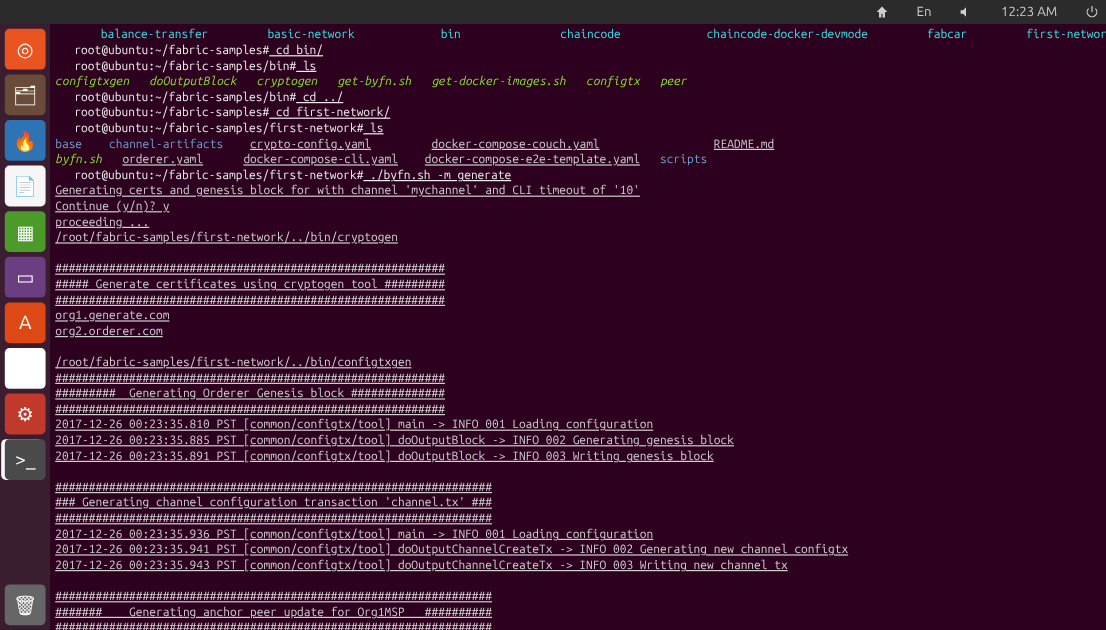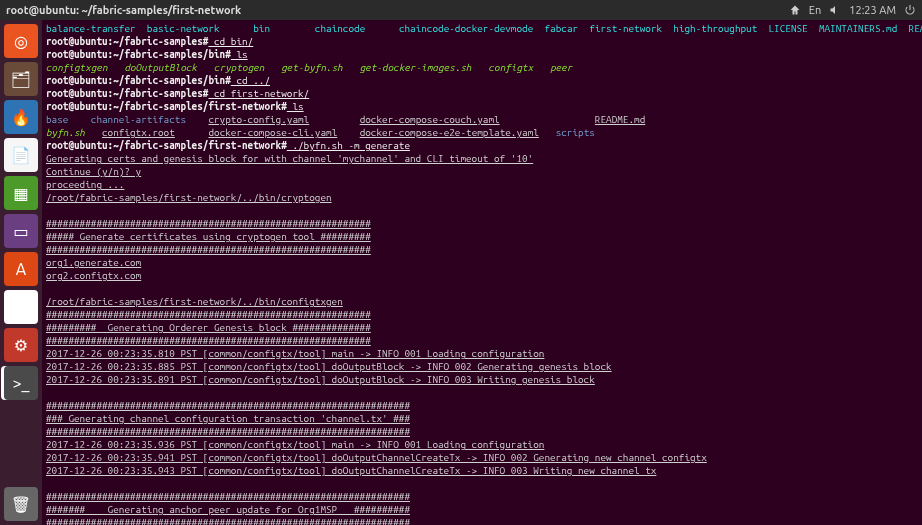--- a/index.html
+++ b/index.html
@@ -21,21 +21,21 @@
   }
   .panel .title {
     flex: 0 0 auto;
     font-weight: bold;
     color: #dcdcdc;
   }
   .panel .spacer { flex: 1; }
   .panel .ind {
     display: inline-flex;
     align-items: center;
-    margin-left: 8px;
+    margin-left: 23px;
     color: #cfcfcf;
   }
   .panel .ind svg { width: 12px; height: 12px; fill: #cfcfcf; }
   
   .launcher {
     position: absolute;
     top: 20px; left: 0;
     width: 42px;
     height: 505px;
     background: #3b1d30;
@@ -78,32 +78,31 @@
     background: #2c001e;
   }
   .term {
     font-family: "Ubuntu Mono", "DejaVu Sans Mono", Menlo, monospace;
     font-size: 10px;
     line-height: 13px;
     color: #d0d0d0;
     padding: 2px 4px;
     white-space: pre;
   }
-  .c-cyan   { color: #34e2e2; }
+  .c-cyan   { color: #34e2e2; margin-left: 38px; }
   .c-green  { color: #8ae234; font-style: italic; }
   .c-blue   { color: #729fcf; }
   .c-white  { color: #eeeeec; text-decoration: underline; }
   .c-grey   { color: #d0d0d0; text-decoration: underline; }
-  .c-prompt { color: #eeeeec; font-weight: bold; }
+  .c-prompt { color: #eeeeec; font-weight: normal; margin-left: 16px; }
 </style>
 </head>
 <body>
 
 <div class="panel">
-  <span class="title">root@ubuntu: ~/fabric-samples/first-network</span>
   <span class="spacer"></span>
   <span class="ind">
     <svg viewBox="0 0 24 24">
         <path d="M12 3l9 9h-4v9h-4v-6h-2v6H7v-9H3z"></path>
       </svg>
   </span>
   <span class="ind">En</span>
   <span class="ind">
     <svg viewBox="0 0 24 24">
         <path d="M3 9h4l5-5v16l-5-5H3z"></path>
@@ -134,32 +133,32 @@
 
 <div class="term-wrap">
   <div class="term" id="term"><span class="c-cyan">balance-transfer</span>  <span class="c-cyan">basic-network</span>      <span class="c-cyan">bin</span>        <span class="c-cyan">chaincode</span>      <span class="c-cyan">chaincode-docker-devmode</span>  <span class="c-cyan">fabcar</span>  <span class="c-cyan">first-network</span>  <span class="c-cyan">high-throughput</span>  <span class="c-cyan">LICENSE</span>  <span class="c-cyan">MAINTAINERS.md</span>  <span class="c-cyan">README.md</span>  
 <span class="c-prompt">root@ubuntu:~/fabric-samples#</span><span class="c-white"> cd bin/</span>
 <span class="c-prompt">root@ubuntu:~/fabric-samples/bin#</span><span class="c-white"> ls</span>
 <span class="c-green">configtxgen</span>   <span class="c-green">doOutputBlock</span>   <span class="c-green">cryptogen</span>   <span class="c-green">get-byfn.sh</span>   <span class="c-green">get-docker-images.sh</span>   <span class="c-green">configtx</span>   <span class="c-green">peer</span>
 <span class="c-prompt">root@ubuntu:~/fabric-samples/bin#</span><span class="c-white"> cd ../</span>
 <span class="c-prompt">root@ubuntu:~/fabric-samples#</span><span class="c-white"> cd first-network/</span>
 <span class="c-prompt">root@ubuntu:~/fabric-samples/first-network#</span><span class="c-white"> ls</span>
 <span class="c-blue">base</span>    <span class="c-blue">channel-artifacts</span>    <span class="c-grey">crypto-config.yaml</span>         <span class="c-grey">docker-compose-couch.yaml</span>                 <span class="c-grey">README.md</span>
-<span class="c-green">byfn.sh</span>   <span class="c-grey">configtx.root</span>      <span class="c-grey">docker-compose-cli.yaml</span>    <span class="c-grey">docker-compose-e2e-template.yaml</span>   <span class="c-blue">scripts</span>
+<span class="c-green">byfn.sh</span>   <span class="c-grey">orderer.yaml</span>      <span class="c-grey">docker-compose-cli.yaml</span>    <span class="c-grey">docker-compose-e2e-template.yaml</span>   <span class="c-blue">scripts</span>
 <span class="c-prompt">root@ubuntu:~/fabric-samples/first-network#</span><span class="c-white"> ./byfn.sh -m generate</span>
 <span class="c-grey">Generating certs and genesis block for with channel 'mychannel' and CLI timeout of '10'</span>
 <span class="c-grey">Continue (y/n)? y</span>
 <span class="c-grey">proceeding ...</span>
 <span class="c-grey">/root/fabric-samples/first-network/../bin/cryptogen</span>
 
 <span class="c-grey">##########################################################</span>
 <span class="c-grey">##### Generate certificates using cryptogen tool #########</span>
 <span class="c-grey">##########################################################</span>
 <span class="c-grey">org1.generate.com</span>
-<span class="c-grey">org2.configtx.com</span>
+<span class="c-grey">org2.orderer.com</span>
 
 <span class="c-grey">/root/fabric-samples/first-network/../bin/configtxgen</span>
 <span class="c-grey">##########################################################</span>
 <span class="c-grey">#########  Generating Orderer Genesis block ##############</span>
 <span class="c-grey">##########################################################</span>
 <span class="c-grey">2017-12-26 00:23:35.810 PST [common/configtx/tool] main -&gt; INFO 001 Loading configuration</span>
 <span class="c-grey">2017-12-26 00:23:35.885 PST [common/configtx/tool] doOutputBlock -&gt; INFO 002 Generating genesis block</span>
 <span class="c-grey">2017-12-26 00:23:35.891 PST [common/configtx/tool] doOutputBlock -&gt; INFO 003 Writing genesis block</span>
 
 <span class="c-grey">#################################################################</span>

